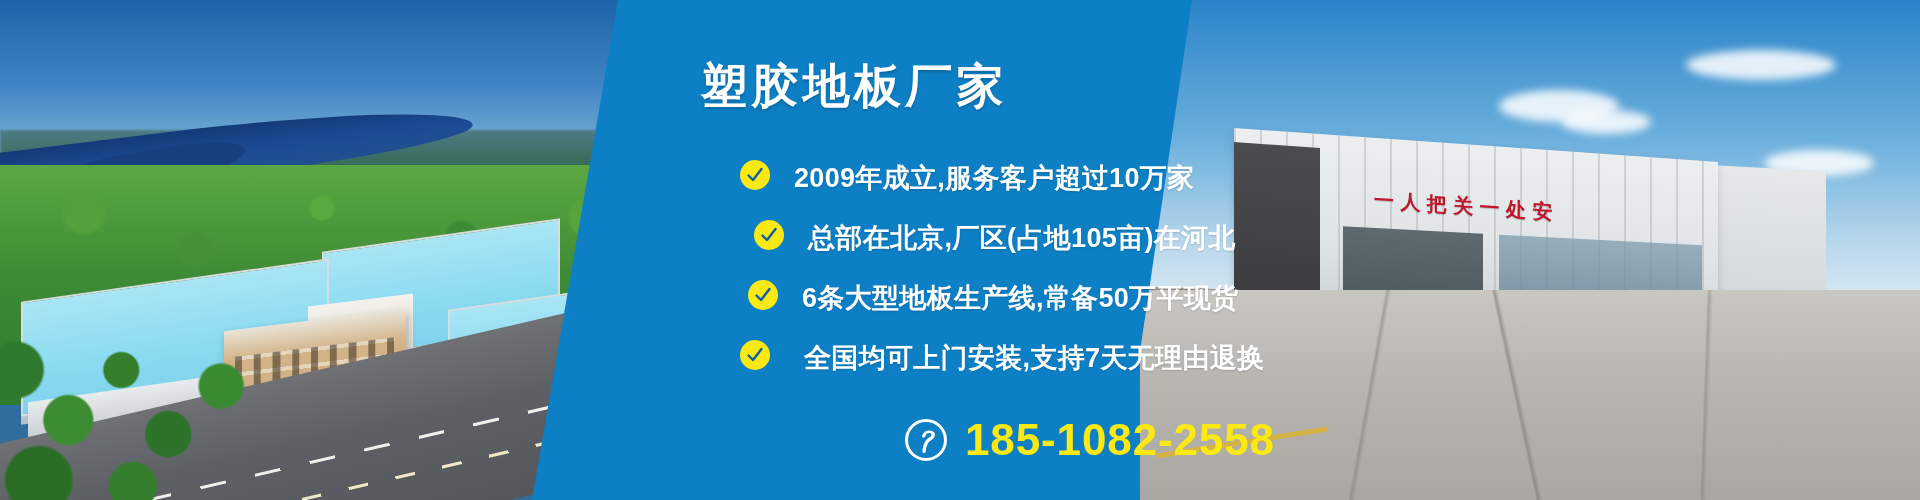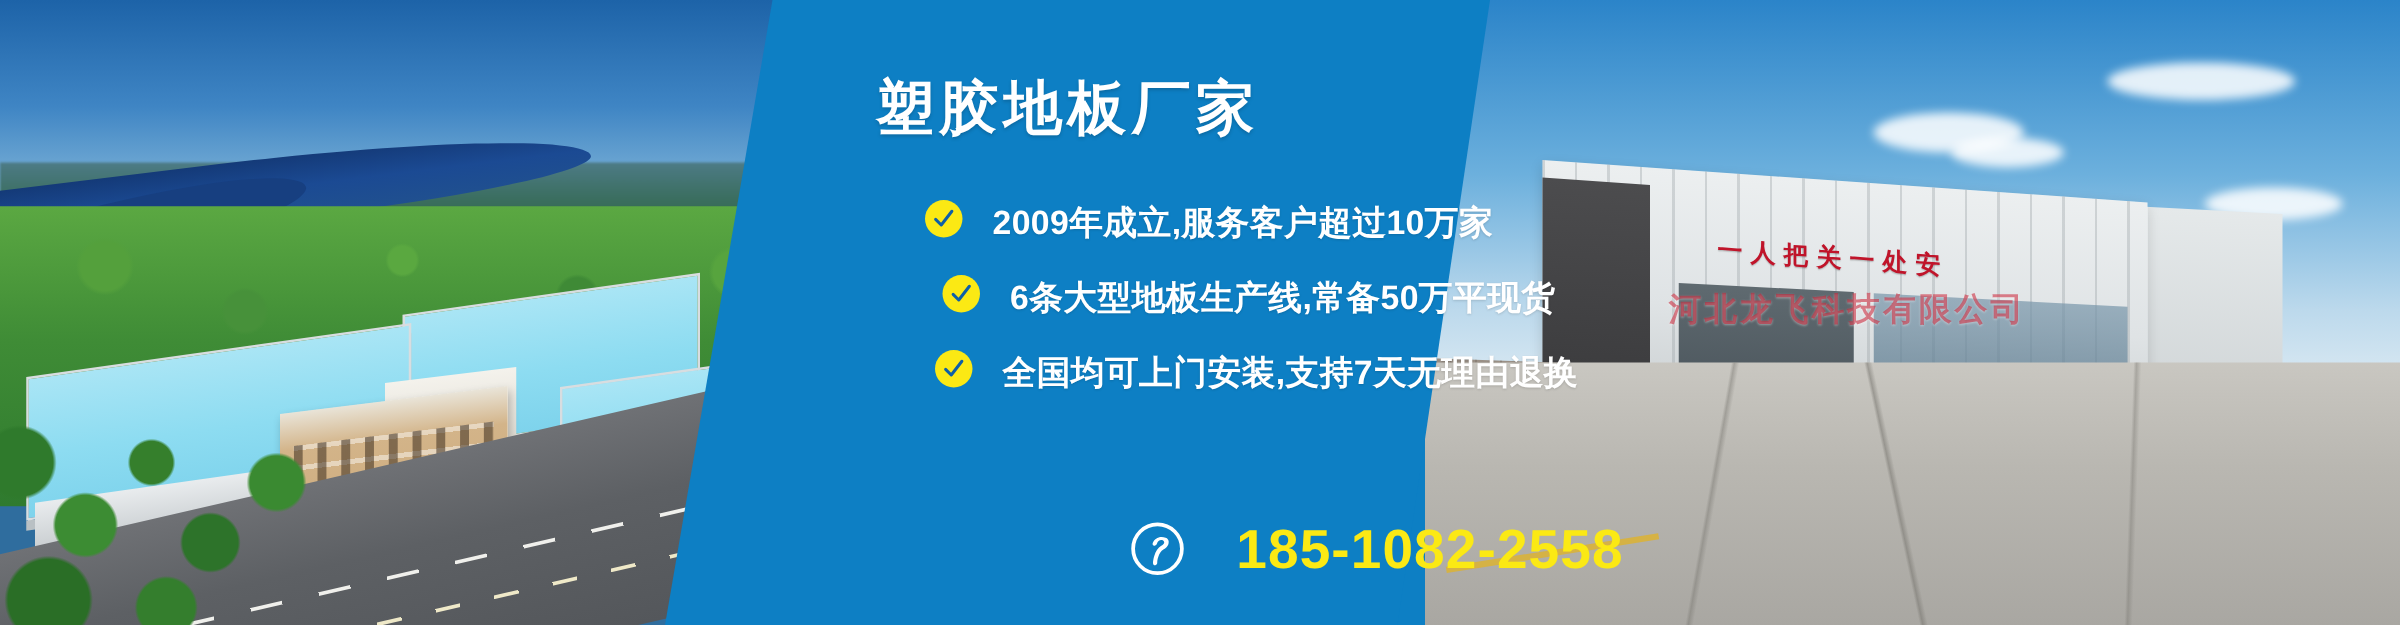--- a/index.html
+++ b/index.html
@@ -253,21 +253,21 @@
   .tick svg { position:absolute; left:5px; top:5px; }
   .bullet-text {
     font-size:27px; font-weight:bold;
     letter-spacing:.012em;
     white-space:nowrap;
     text-shadow:0 1px 2px rgba(0,0,0,.15);
   }
 
   .phone-row {
     position:absolute; left:905px; top:418px;
-    display:flex; gap:24px;
+    display:flex; align-items:center;
   }
   .phone-icon {
     width:42px; height:42px; border-radius:50%;
     border:3px solid #ffffff;
     position:relative; margin-right:18px;
     flex:0 0 auto;
   }
   .phone-icon svg { position:absolute; left:7px; top:6px; }
   .phone-num {
     color:#fbe914;
@@ -315,40 +315,47 @@
       <div class="pr-bldg-panels"></div>
     </div>
     <div class="pr-bldg-dark"></div>
     <div class="pr-sign-red">一人把关一处安</div>
     <div class="pr-gate"></div>
     <div class="pr-glass"></div>
     <div class="pr-wall"></div>
     <div class="pr-ground"></div>
     <div class="pr-ground-seam"></div>
     <div class="pr-yellow-line"></div>
-    <div class="pr-watermark">河北龙飞科技有限公司</div>
   </div>
 
   <div class="panel"></div>
 
   <div class="content">
 
     <div class="title">塑胶地板厂家</div>
 
     <div class="bullets">
 
       <div class="bullet">
         <span class="tick">
           <svg width="20" height="20" viewBox="0 0 20 20">
             <path d="M3.5 10.5 L8 15 L16.5 4" fill="none" stroke="#0d5fa8" stroke-width="2.4" stroke-linecap="round" stroke-linejoin="round"></path>
           </svg>
         </span>
         <span class="bullet-text">2009年成立,服务客户超过10万家</span>
       </div>
 
+      <div class="bullet">
+        <span class="tick">
+          <svg width="20" height="20" viewBox="0 0 20 20">
+            <path d="M3.5 10.5 L8 15 L16.5 4" fill="none" stroke="#0d5fa8" stroke-width="2.4" stroke-linecap="round" stroke-linejoin="round"></path>
+          </svg>
+        </span>
+        <span class="bullet-text">总部在北京,厂区(占地105亩)在河北</span>
+      </div>
 
       <div class="bullet">
         <span class="tick">
           <svg width="20" height="20" viewBox="0 0 20 20">
             <path d="M3.5 10.5 L8 15 L16.5 4" fill="none" stroke="#0d5fa8" stroke-width="2.4" stroke-linecap="round" stroke-linejoin="round"></path>
           </svg>
         </span>
         <span class="bullet-text">6条大型地板生产线,常备50万平现货</span>
       </div>
 

